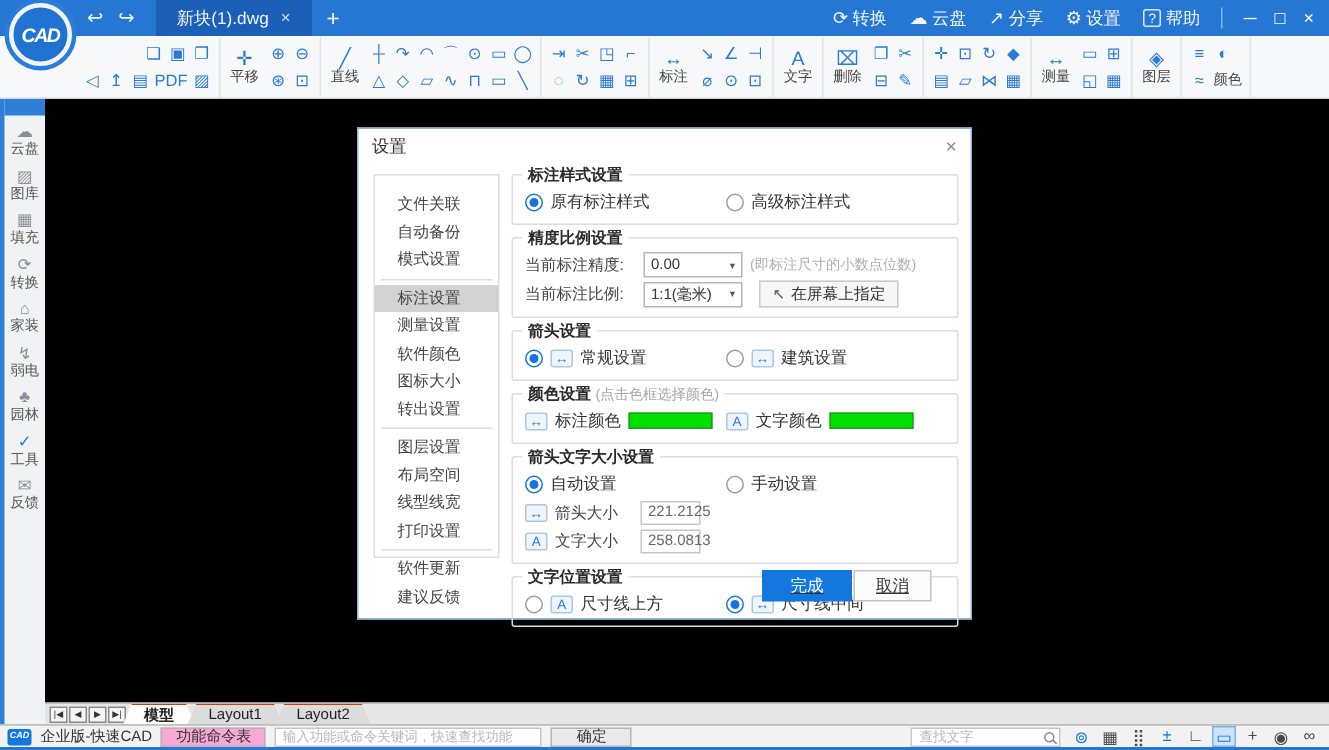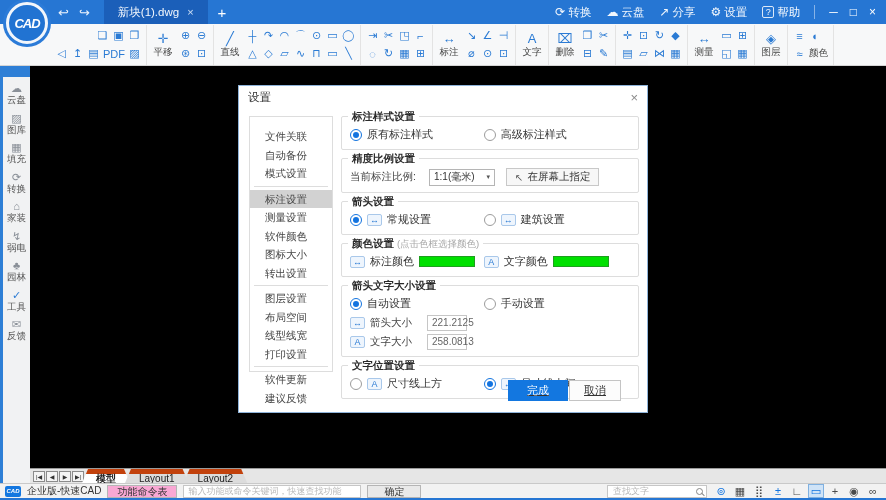--- a/index.html
+++ b/index.html
@@ -113,21 +113,21 @@
   .btn-default { width:52px; height:21px; background:#fcfcfc; border:1px solid #c4c4c4; color:#333; display:flex; align-items:center; justify-content:center; font-size:11px; }
 
   
   .sheetbar { position:absolute; left:30px; right:0; bottom:17px; height:15px; background:#e6e6e6;
               border-top:1px solid #9a9a9a; display:flex; align-items:stretch; }
   .sheet-nav { display:flex; align-items:center; gap:1px; padding:0 3px; }
   .sheet-nav span { min-width:12px; height:11px; border:1px solid #8b8b8b; background:#f4f4f4; color:#333;
                     font-size:6px; display:flex; align-items:center; justify-content:center; padding:0 1px; }
   .mt-tabs { display:flex; }
   .mt-tab { padding:0 14px; font-size:10px; color:#222; background:#dcdcdc; display:flex; align-items:center;
-            clip-path:polygon(6px 0, calc(100% - 6px) 0, 100% 100%, 0 100%); margin-left:-5px; border-top:5px solid #c2410c; }
+            clip-path:polygon(6px 0, calc(100% - 6px) 0, 100% 100%, 0 100%); margin-left:-5px; border-top:1px solid #c2410c; }
   .mt-tab.active { background:#fff; font-weight:bold; }
 
   
   .statusbar { position:absolute; left:0; right:0; bottom:0; height:17px; background:#f2f2f2;
                border-top:1px solid #c9c9c9; border-bottom:2px solid #2676d3;
                display:flex; align-items:center; gap:6px; padding:0 5px; font-size:10px; }
   .cad-badge { width:16px; height:11px; background:#1377e0; color:#fff; font-size:6px; font-weight:bold; font-style:italic;
                display:flex; align-items:center; justify-content:center; border-radius:2px; flex:none; }
   .edition { color:#333; white-space:nowrap; }
   .cmd-btn { border:1px solid #b5b5b5; background:#f9a8d4; height:13px; line-height:11px; padding:0 9px; color:#333; white-space:nowrap; }
@@ -462,20 +462,28 @@
           <span class="opt">
             <span class="radio"></span>
             <span>高级标注样式</span>
           </span>
         </div>
       </div>
 
       <div class="group">
         <span class="gtitle">精度比例设置</span>
         <div class="frow">
+          <span class="flabel">当前标注精度:</span>
+          <span class="dd">
+            <span>0.00</span>
+            <span class="ddcaret">▾</span>
+          </span>
+          <span class="note">(即标注尺寸的小数点位数)</span>
+        </div>
+        <div class="frow">
           <span class="flabel">当前标注比例:</span>
           <span class="dd">
             <span>1:1(毫米)</span>
             <span class="ddcaret">▾</span>
           </span>
           <span class="pickbtn">
             <span class="pickcur">↖</span>
             <span>在屏幕上指定</span>
           </span>
         </div>

